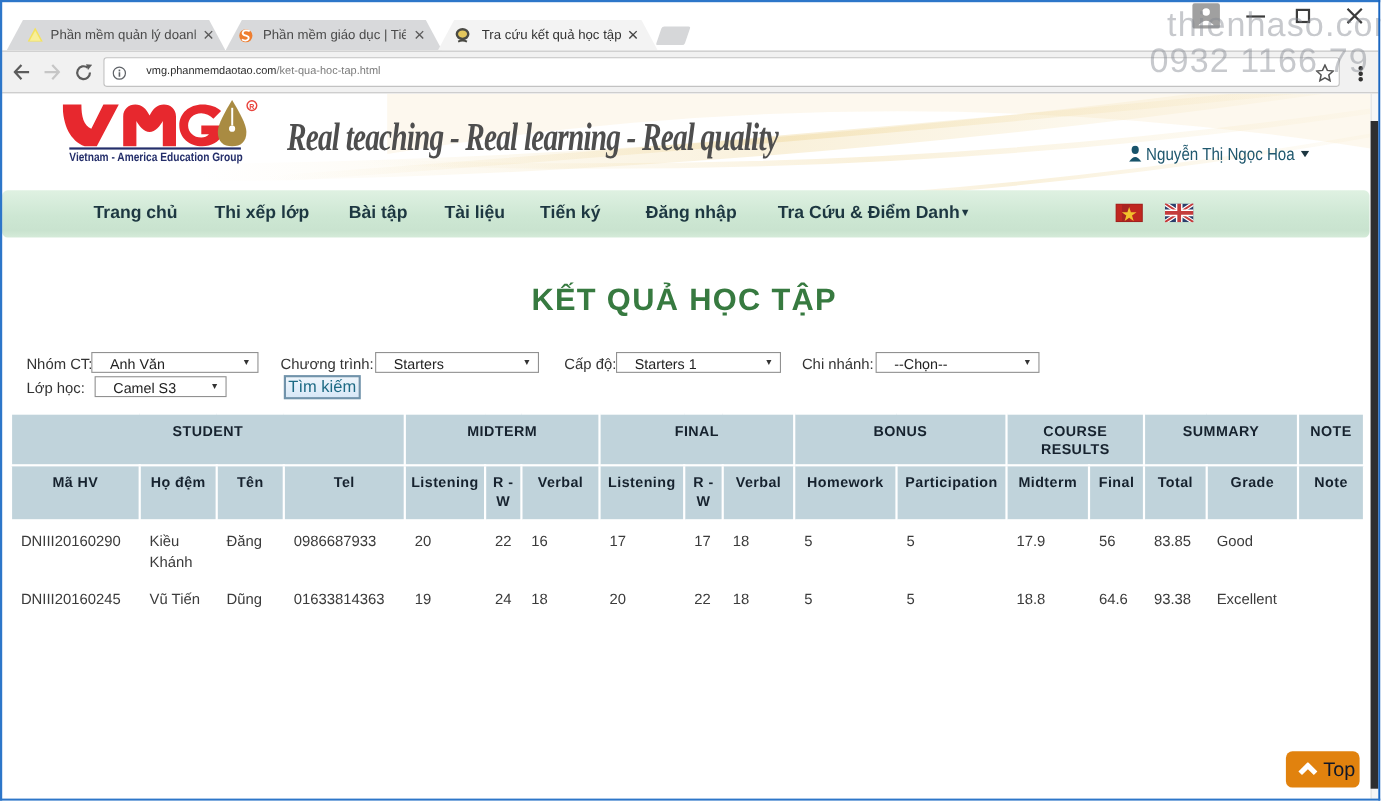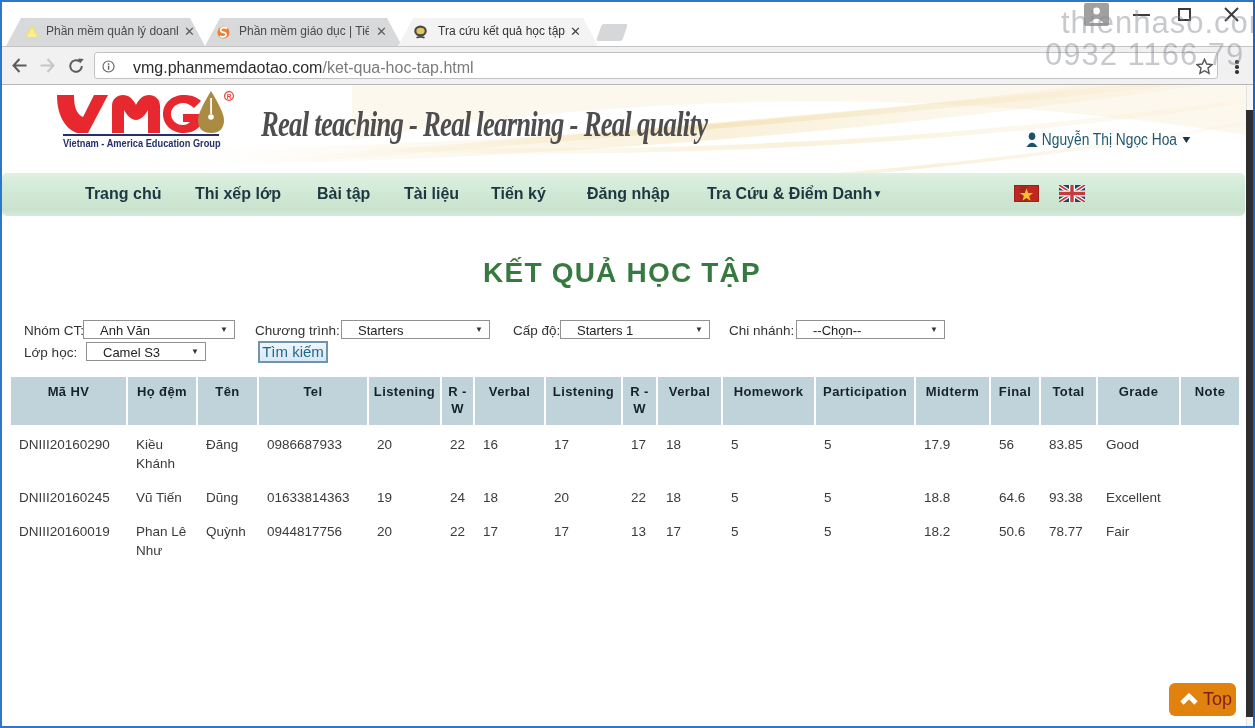--- a/index.html
+++ b/index.html
@@ -17,21 +17,21 @@
          clip-path:polygon(0 100%, 15px 0, calc(100% - 15px) 0, 100% 100%);
          font-size:12px; color:#4a4a4a; }
   .tab .ttl { position:absolute; top:6px; white-space:nowrap; overflow:hidden; }
   .tab .cls { position:absolute; top:6px; font-size:13px; color:#5a5a5a; }
   #tab3 { background:#f3f3f3; color:#333; }
   #newtab { position:absolute; left:599px; top:24px; width:26px; height:17px; background:#d6d7d9;
             transform:skewX(-19deg); border-radius:2px; }
   
   #toolbar { left:2px; top:46px; width:1251px; height:39px; background:#f1f1f1; border-top:1px solid #c4c4c4; border-bottom:1px solid #b6b6b6; }
   #omnibox { left:94px; top:52px; width:1124px; height:27px; background:#fff; border:1px solid #c2c2c2; border-radius:3px; }
-  #urltext { left:133px; top:59px; font-size:16px; color:#2b2b2b; }
+  #urltext { left:133px; top:59px; font-size:10px; color:#2b2b2b; }
   #urltext span { color:#7b7b7b; }
   .wm { color:rgba(130,136,145,0.45); font-size:31px; letter-spacing:1px; }
   
   #page { left:2px; top:85px; width:1244px; height:641px; background:#fff; overflow:hidden; }
   #scrolltrack { left:1246px; top:85px; width:7px; height:641px; background:#f6f6f6; border-left:1px solid #e2e2e2; }
   #scrollthumb { left:1246px; top:110px; width:7px; height:607px; background:#2e2e30; }
   
   #logo-line { left:63px; top:134px; width:156px; height:1.5px; background:#252f6b; }
   #logo-sub { left:63px; top:137px; font-size:11px; font-weight:bold; color:#252f6b; transform-origin:left top; transform:scaleX(0.84); white-space:nowrap; }
   #slogan { left:261px; top:103px; white-space:nowrap; font-family:"Liberation Serif", serif; font-style:italic; font-weight:bold; font-size:36px; color:#4e4e4e; transform-origin:left top; transform:scaleX(0.74); letter-spacing:-1px; }
@@ -48,21 +48,21 @@
   .sel span { position:absolute; left:16px; top:2px; }
   .sel:after { content:"▼"; position:absolute; right:6px; top:4px; font-size:8px; color:#333; }
   #btn-search { left:258px; top:341px; width:70px; height:22px; background:linear-gradient(#eef5fc,#d8e8f7); border:2px solid #7193ab; font-size:15px; color:#1d6a84; text-align:center; line-height:17px; }
   
   #tbl { left:9px; top:375px; border-collapse:collapse; table-layout:fixed; font-size:13.5px; color:#3b3b3b; }
   #tbl th { background:#c0d3db; color:#16222e; font-size:13px; font-weight:bold; text-align:center; vertical-align:top; border:2px solid #fff; padding:7px 2px 2px; line-height:16.5px; letter-spacing:0.4px; }
   #tbl td { border:2px solid #fff; padding:8px 8px 5px 8px; vertical-align:top; text-align:left; line-height:19px; }
   tr.odd td { background:#fff;margin-top:16px; }
   tr.even td { background:#fcf3da; }
   
-  #topbtn { left:1169px; top:683px; width:67px; height:33px; background:#e1820e; border-radius:6px; color:#7f1d1d; font-size:18px; text-align:left; line-height:32px; }
+  #topbtn { left:1169px; top:683px; width:67px; height:33px; background:#e1820e; border-radius:6px; color:#0f172a; font-size:18px; text-align:left; line-height:32px; }
 </style>
 </head>
 <body>
 
   <div class="abs" id="titlebar"></div>
   <div class="tab" id="tab1" style="left:6px; width:199px;">
     <svg style="position:absolute;left:19px;top:7px" width="14" height="13">
       <polygon points="7,0 14,13 0,13" fill="#f3e25e"></polygon>
       <polygon points="7,3 12,12 2,12" fill="#f8ef9a"></polygon>
     </svg>
@@ -232,20 +232,29 @@
       <col style="width:65px">
       <col style="width:93px">
       <col style="width:100px">
       <col style="width:75px">
       <col style="width:50px">
       <col style="width:57px">
       <col style="width:83px">
       <col style="width:60px">
     </colgroup>
     <tbody>
+      <tr style="height:47px">
+      <th colspan="4">STUDENT</th>
+      <th colspan="3">MIDTERM</th>
+      <th colspan="3">FINAL</th>
+      <th colspan="2">BONUS</th>
+      <th colspan="2">COURSE<br>RESULTS</th>
+      <th colspan="2">SUMMARY</th>
+      <th>NOTE</th>
+    </tr>
     <tr style="height:50px">
       <th>Mã HV</th>
         <th>Họ đệm</th>
         <th>Tên</th>
         <th>Tel</th>
       <th>Listening</th>
         <th>R - W</th>
         <th>Verbal</th>
       <th>Listening</th>
         <th>R - W</th>
@@ -289,39 +298,20 @@
         <td>22</td>
         <td>18</td>
       <td>5</td>
         <td>5</td>
         <td>18.8</td>
         <td>64.6</td>
         <td>93.38</td>
         <td>Excellent</td>
         <td></td>
     </tr>
-    <tr class="odd" style="height:53px">
-      <td>DNIII20160019</td>
-        <td>Phan Lê Như</td>
-        <td>Quỳnh</td>
-        <td>0944817756</td>
-      <td>20</td>
-        <td>22</td>
-        <td>17</td>
-        <td>17</td>
-        <td>13</td>
-        <td>17</td>
-      <td>5</td>
-        <td>5</td>
-        <td>18.2</td>
-        <td>50.6</td>
-        <td>78.77</td>
-        <td>Fair</td>
-        <td></td>
-    </tr>
   </tbody>
   </table>
 
   <div class="abs" id="topbtn"><svg style="position:absolute;left:11px;top:10px" width="18" height="12" viewBox="0 0 18 12">
       <path d="M2 10 L9 3 L16 10" stroke="#fff" stroke-width="4.6" fill="none"></path>
     </svg><span style="margin-left:34px;">Top</span></div>
 
   <div class="abs" id="scrolltrack"></div>
   <div class="abs" id="scrollthumb"></div>
 

